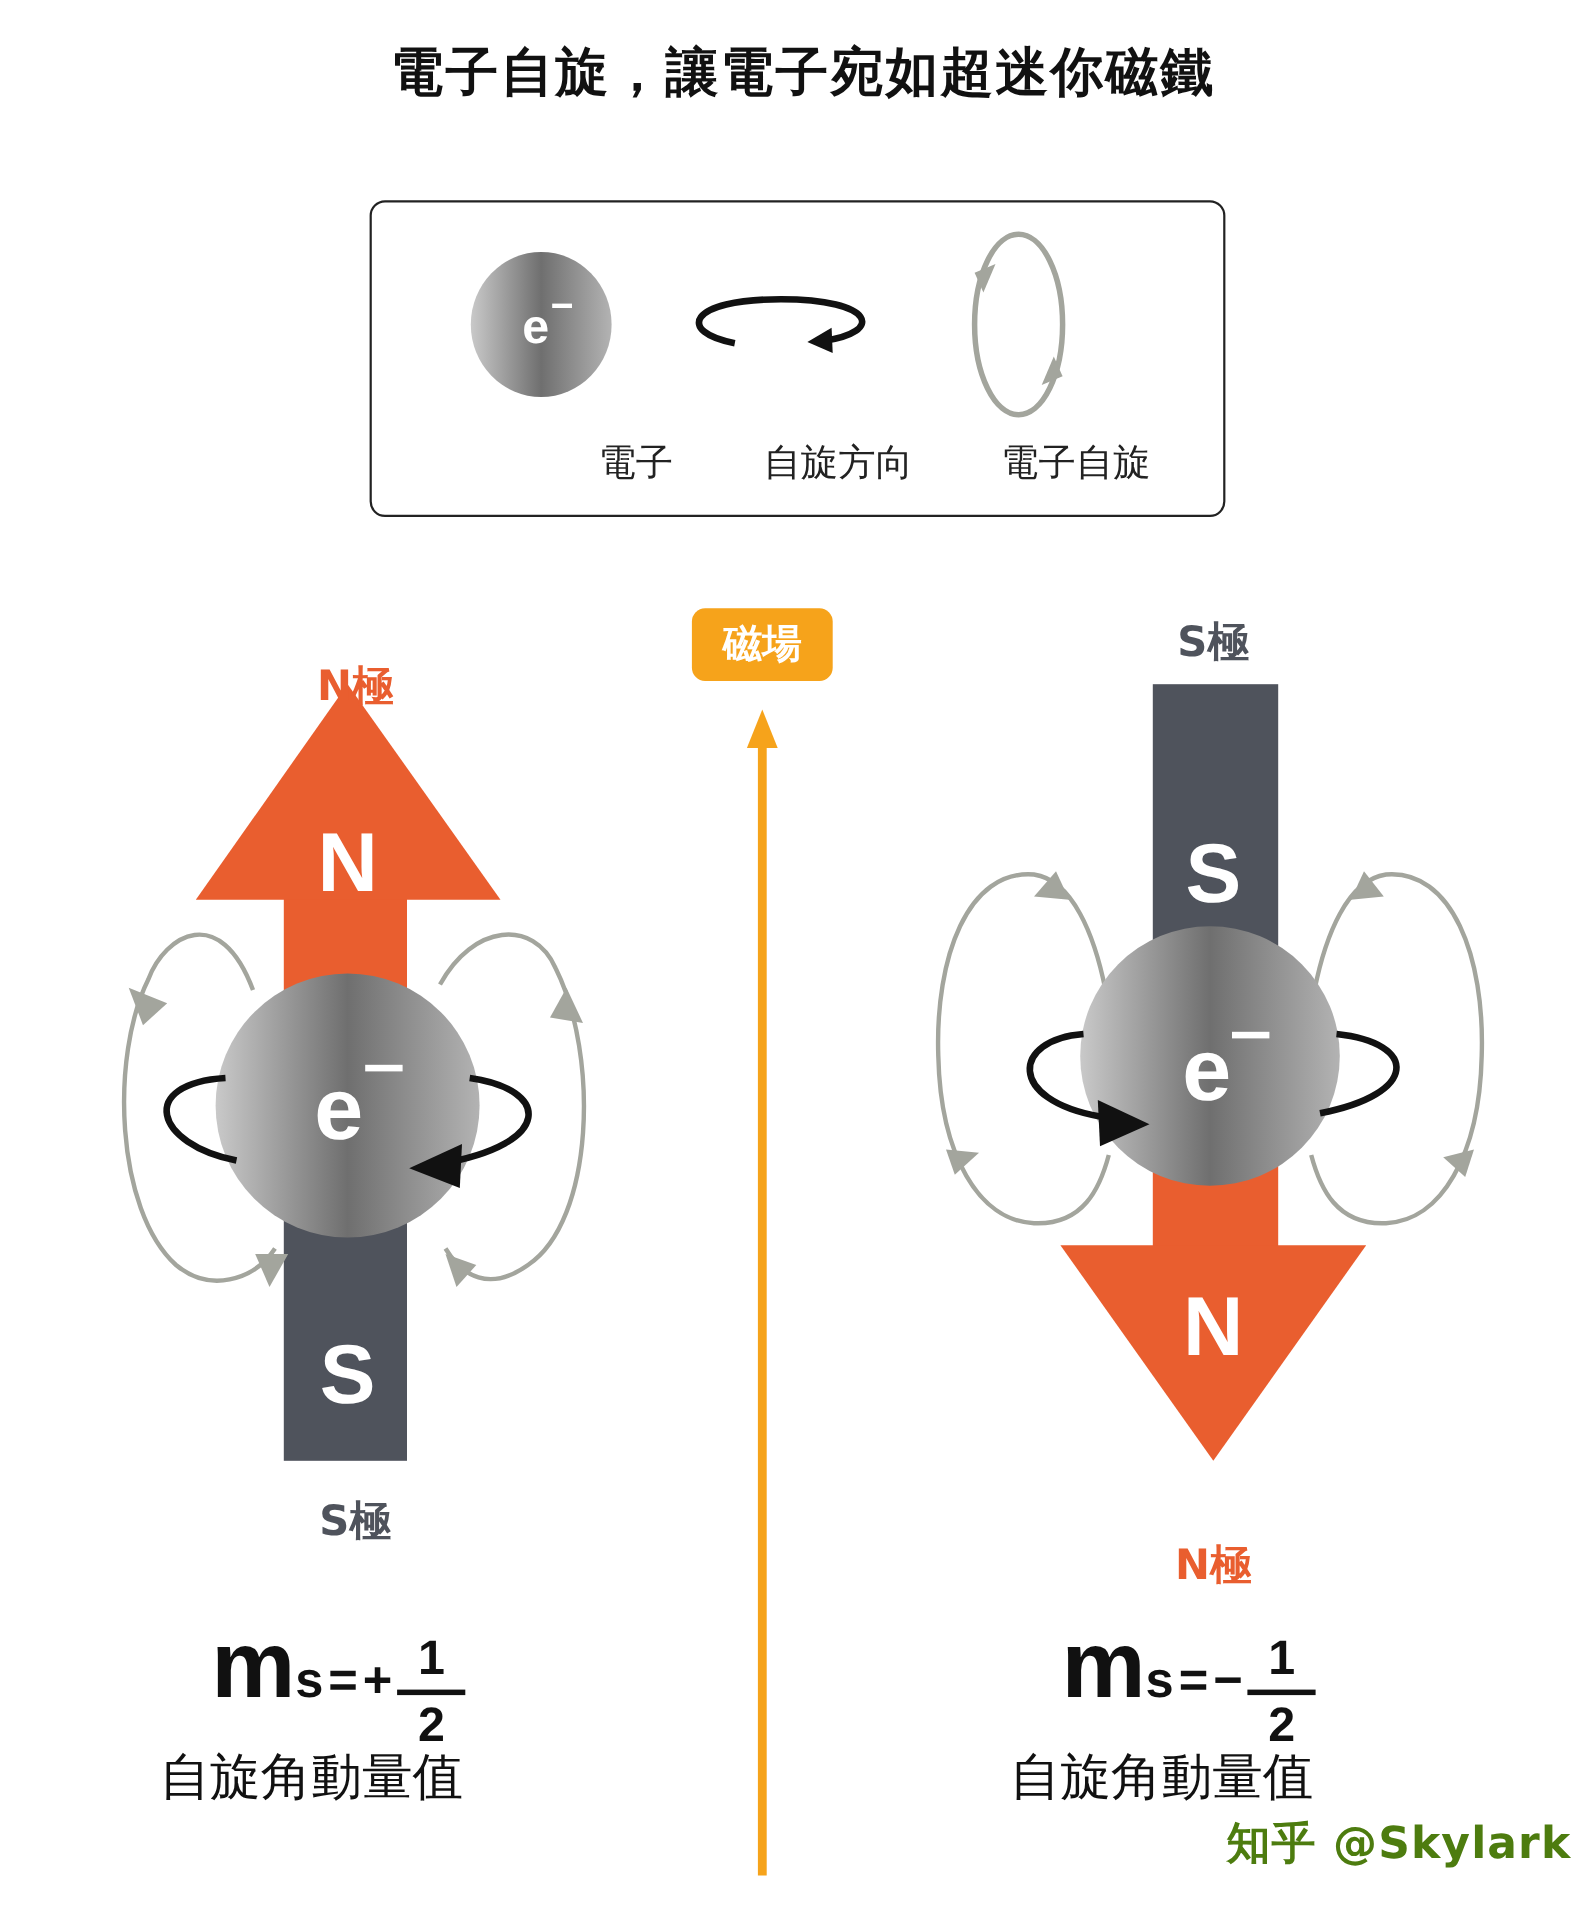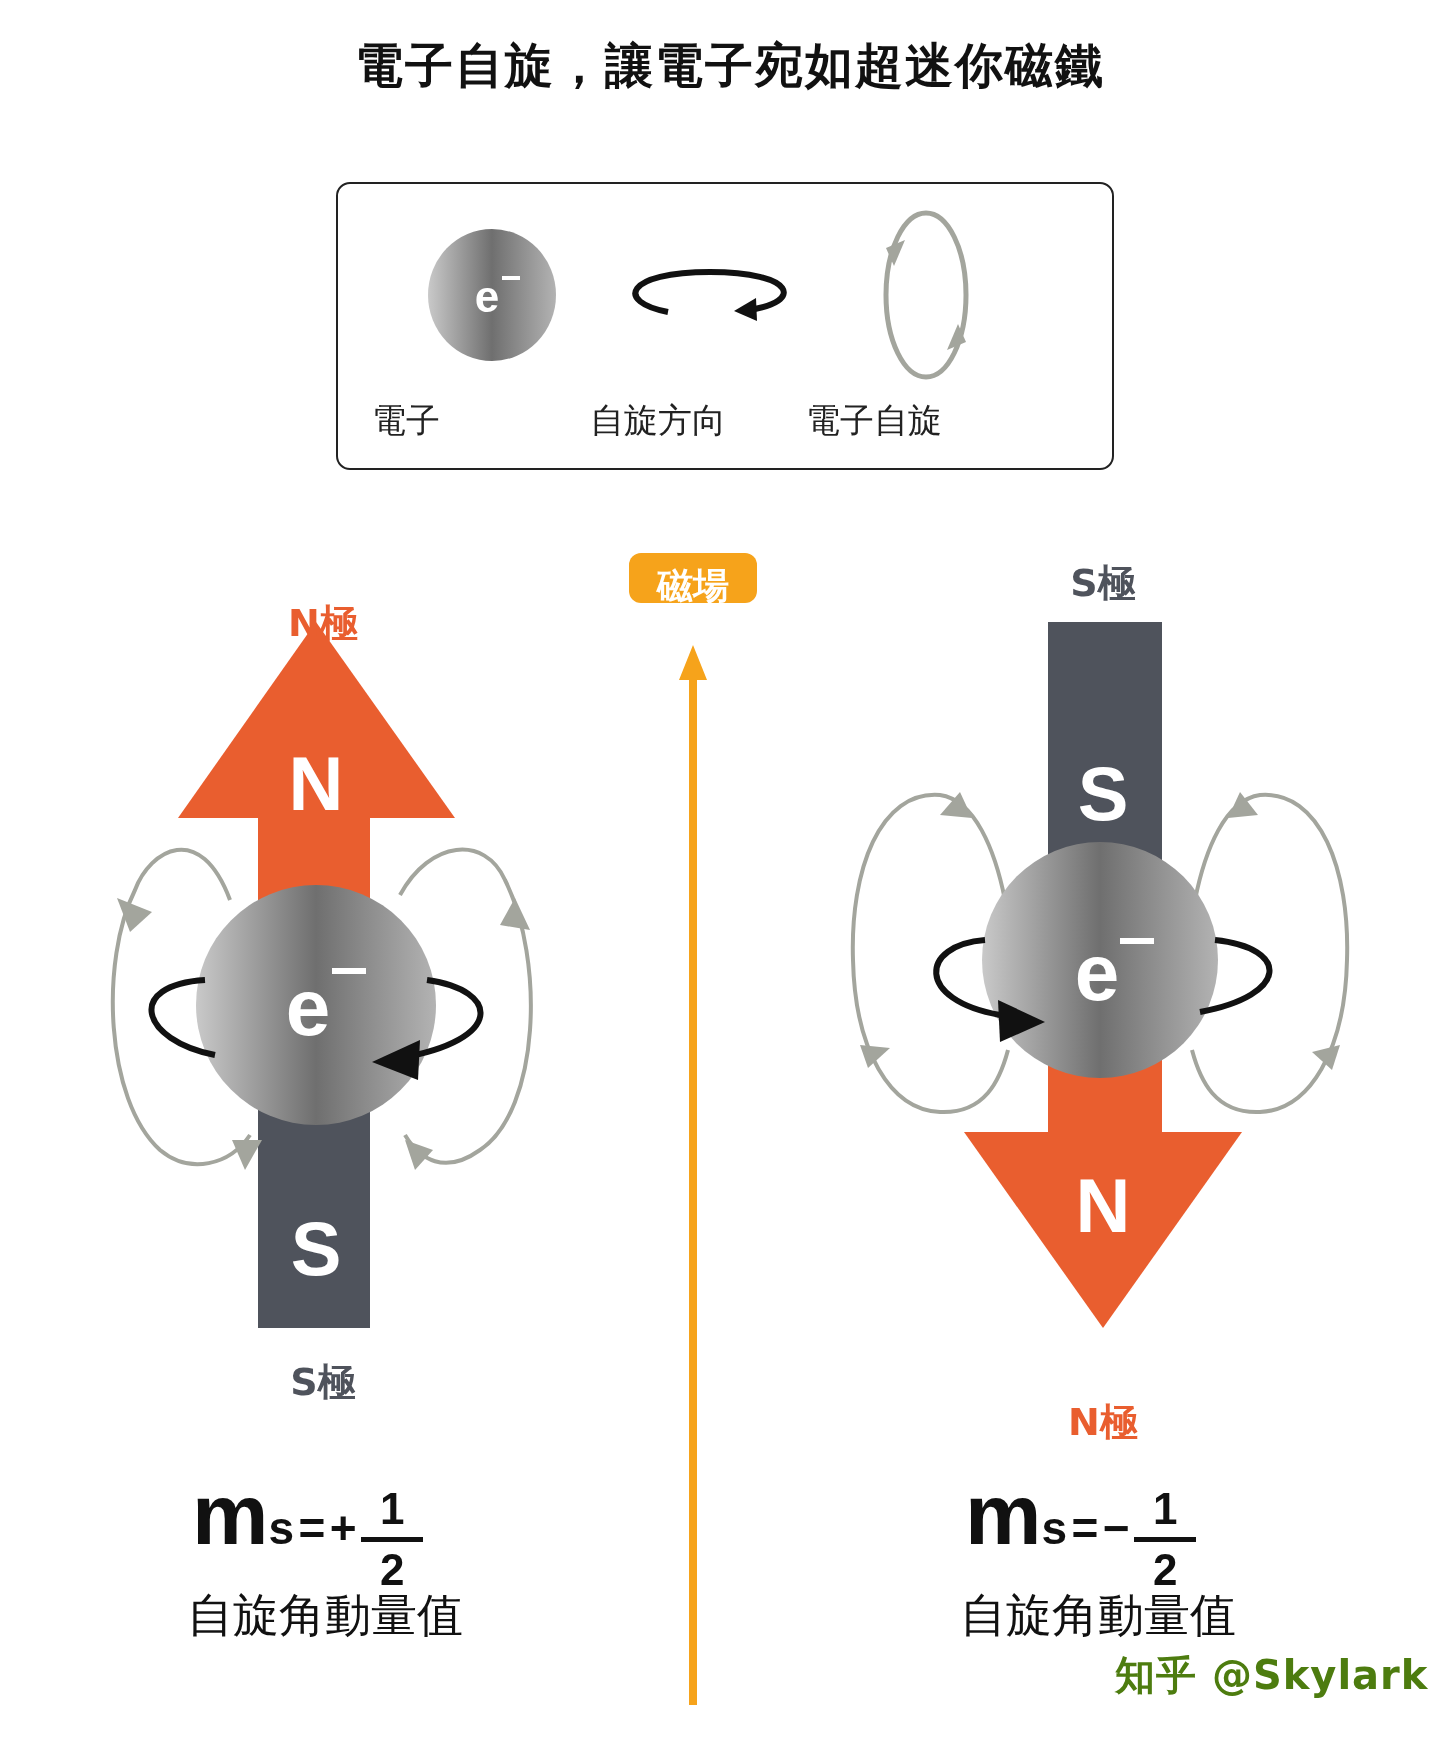--- a/index.html
+++ b/index.html
@@ -3,32 +3,32 @@
   <meta charset="utf-8">
   <style>
     html, body { margin: 0; padding: 0; background: #ffffff; }
     body { width: 1440px; height: 1741px; position: relative; overflow: hidden;
            font-family: "DejaVu Sans", "Liberation Sans", sans-serif; }
     .abs { position: absolute; }
     .title { left: 0; width: 1460px; top: 34px; text-align: center; font-size: 48px; font-weight: bold;
              color: #111; letter-spacing: 2px; }
     .legend-box { left: 336px; top: 182px; width: 778px; height: 288px; border: 2px solid #222;
                   border-radius: 14px; box-sizing: border-box; }
-    .legend-label { top: 398px; font-size: 34px; color: #222; text-align: left; width: 240px; font-family: Liberation Mono, monospace; }
-    .badge { left: 629px; top: 553px; width: 128px; height: 50px; background: #f6a31b; border-radius: 12px;
+    .legend-label { top: 398px; font-size: 34px; color: #222; text-align: right; width: 240px; font-family: Liberation Mono, monospace; }
+    .badge { left: 629px; top: 553px; width: 128px; height: 66px; background: #f6a31b; border-radius: 12px;
              color: #fff; font-weight: bold; font-size: 36px; text-align: center; line-height: 66px; }
     .pole { font-size: 38px; font-weight: bold; text-align: center; width: 200px; }
     .pole.n { color: #e95e2f; margin-top: 40px; }
     .pole.s { color: #4f535c; }
     .formula { font-family: "Liberation Sans", "DejaVu Sans", sans-serif; color: #111; }
     .ms-m { font-size: 86px; font-weight: bold; }
     .ms-s { font-size: 46px; font-weight: bold; }
     .frac { display: inline-flex; flex-direction: column; align-items: center; font-size: 44px; font-weight: bold; line-height: 1; vertical-align: middle; }
     .frac .bar { width: 62px; height: 5px; background: #111; margin: 6px 0; }
-    .caption { font-size: 46px; color: #111; width: 360px; text-align: center; }
+    .caption { font-size: 46px; color: #111; width: 360px; text-align: left; }
     .watermark { font-size: 40px; color: #4d7c0f; font-weight: bold; letter-spacing: 1px; }
     svg text { font-family: "Liberation Sans", "DejaVu Sans", sans-serif; }
   </style>
 </head>
 <body>
 
 <div class="abs title">電子自旋，讓電子宛如超迷你磁鐵</div>
 
 <div class="abs legend-box"></div>
 

